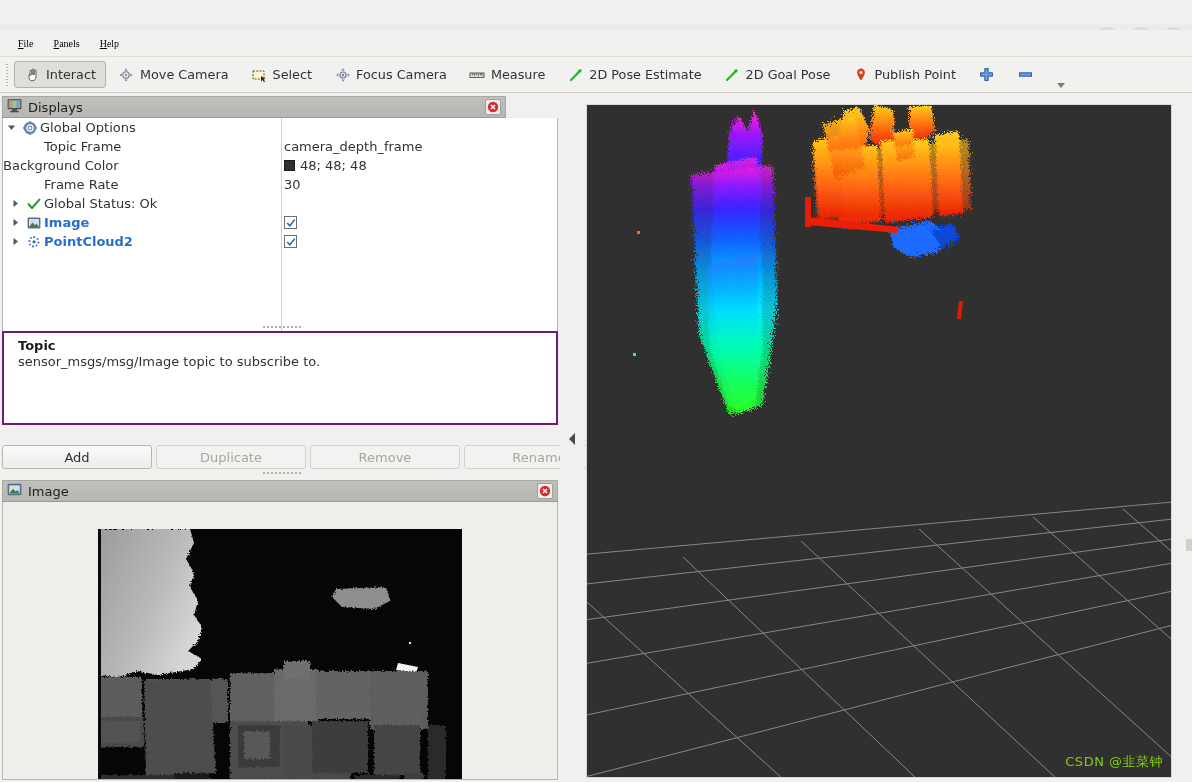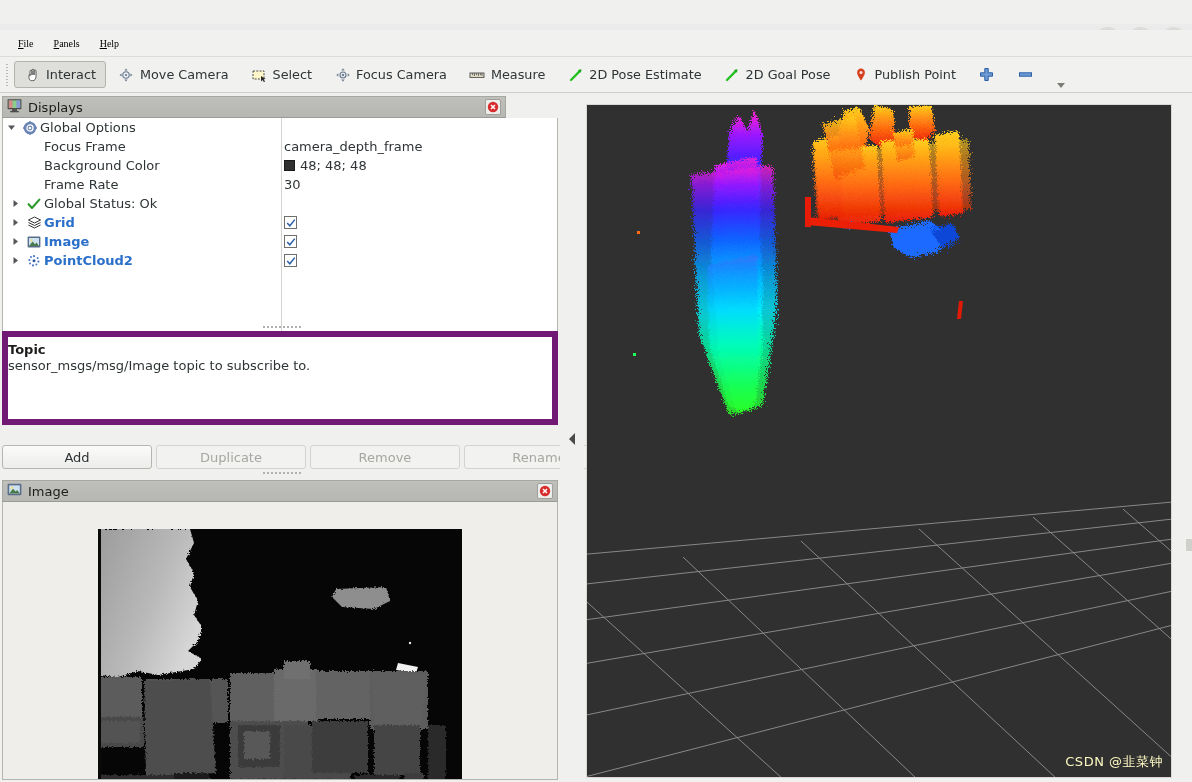--- a/index.html
+++ b/index.html
@@ -82,21 +82,21 @@
   .tlabel.link{ color:#2a6fc9; font-weight:bold; }
   .tval{ position:absolute; left:281px; font-size:13px; color:#2e3436; display:flex; align-items:center; gap:5px; }
   .swatch{ width:11px; height:11px; background:#303030; border:1px solid #1a1a1a; display:inline-block; }
   .chk{ width:13px; height:13px; border:1px solid #6f6f6b; background:#fff;
         display:flex; align-items:center; justify-content:center; cursor:pointer; }
   .chk svg{ display:block; }
 
   
   .helpbox{
     position:absolute; left:2px; top:331px; width:556px; height:94px;
-    background:#fff; border:6px solid #701a75; padding:5px 0; overflow:hidden;
+    background:#fff; border:2px solid #701a75; padding:5px 14px; overflow:hidden;
   }
   .help-title{ font-size:13px; font-weight:bold; color:#1c1c1a; }
   .help-body{ font-size:13px; color:#2e3436; margin-top:1px; }
   .dots{ position:absolute; left:262px; top:325px; width:40px; height:5px;
     background-image:radial-gradient(#b0b0ac 40%,transparent 41%);
     background-size:4px 4px; }
 
   
   .btnrow{ position:absolute; left:2px; top:445px; width:612px; height:24px; display:flex; gap:4px; }
   .gbtn{
@@ -124,21 +124,21 @@
   
   .vsplit{ position:absolute; left:560px; top:96px; width:24px; height:686px; background:#f0f0ef;
     display:flex; align-items:center; justify-content:center; cursor:col-resize; }
   .vsplit .arrow{ width:0;height:0;border-top:6px solid transparent;border-bottom:6px solid transparent;
     border-right:6px solid #4a4a48; }
 
   
   .view3d{ position:absolute; left:586px; top:104px; width:586px; height:674px;
     background:#303030; overflow:hidden; border:1px solid #d8d8d4; }
   .view3d svg{ position:absolute; left:0; top:0; }
-  .watermark{ position:absolute; right:8px; bottom:6px; font-size:13px; color:#fef9c3;
+  .watermark{ position:absolute; right:8px; bottom:6px; font-size:13px; color:#84cc16;
     font-family:"DejaVu Sans","Liberation Sans",sans-serif; letter-spacing:.5px; }
   .rightgap{ position:absolute; left:1172px; top:104px; width:20px; height:674px; background:#f0f0ef; }
   .scroll-nub{ position:absolute; right:0; top:435px; width:6px; height:12px; background:#cfcfcb; }
 </style>
 </head>
 <body>
 
 <div id="app">
 
   <div class="titlebar">
@@ -312,25 +312,25 @@
                 <rect x="6.2" y="11.4" width="1.6" height="2.6"></rect>
             <rect x="0" y="6.2" width="2.6" height="1.6"></rect>
                 <rect x="11.4" y="6.2" width="2.6" height="1.6"></rect>
               </g>
           </svg>
         </span>
         <span class="tlabel">Global Options</span>
       </div>
 
       <div class="trow" style="padding-left:41px;">
-        <span class="tlabel">Focus Frame</span>
+        <span class="tlabel">Topic Frame</span>
         <span class="tval">camera_depth_frame</span>
       </div>
 
-      <div class="trow" style="padding-left:41px;">
+      <div class="trow" style="">
         <span class="tlabel">Background Color</span>
         <span class="tval">
           <span class="swatch"></span>
           <span>48; 48; 48</span>
         </span>
       </div>
 
       <div class="trow" style="padding-left:41px;">
         <span class="tlabel">Frame Rate</span>
         <span class="tval">30</span>
@@ -343,42 +343,20 @@
             </svg>
         </span>
         <span class="tico">
           <svg width="14" height="14" viewBox="0 0 14 14">
               <path d="M1.6 7.2 L5 11 L12.4 2.6" stroke="#2a9a2a" stroke-width="2.1" fill="none" stroke-linecap="round" stroke-linejoin="round"></path>
             </svg>
         </span>
         <span class="tlabel">Global Status: Ok</span>
       </div>
 
-      <div class="trow" style="padding-left:4px;">
-        <span class="texp">
-          <svg width="9" height="9" viewBox="0 0 9 9">
-              <path d="M2.5 1 L2.5 8 L7 4.5 Z" fill="#55555a"></path>
-            </svg>
-        </span>
-        <span class="tico">
-          <svg width="15" height="15" viewBox="0 0 15 15">
-            <path d="M7.5 2 L13.6 5 L7.5 8 L1.4 5 Z" fill="none" stroke="#3a3a38" stroke-width="1"></path>
-            <path d="M1.4 7.5 L7.5 10.5 L13.6 7.5" fill="none" stroke="#3a3a38" stroke-width="1"></path>
-            <path d="M1.4 10 L7.5 13 L13.6 10" fill="none" stroke="#3a3a38" stroke-width="1"></path>
-          </svg>
-        </span>
-        <span class="tlabel link">Grid</span>
-        <span class="tval">
-          <span class="chk">
-            <svg width="10" height="10" viewBox="0 0 10 10">
-                <path d="M1.2 5 L3.8 7.8 L8.8 1.6" stroke="#2a5fa8" stroke-width="1.5" fill="none"></path>
-              </svg>
-          </span>
-        </span>
-      </div>
 
       <div class="trow" style="padding-left:4px;">
         <span class="texp">
           <svg width="9" height="9" viewBox="0 0 9 9">
               <path d="M2.5 1 L2.5 8 L7 4.5 Z" fill="#55555a"></path>
             </svg>
         </span>
         <span class="tico">
           <svg width="14" height="14" viewBox="0 0 14 14">
             <rect x="0.6" y="1.6" width="12.8" height="10.8" rx="1" fill="#5a6e8c"></rect>

